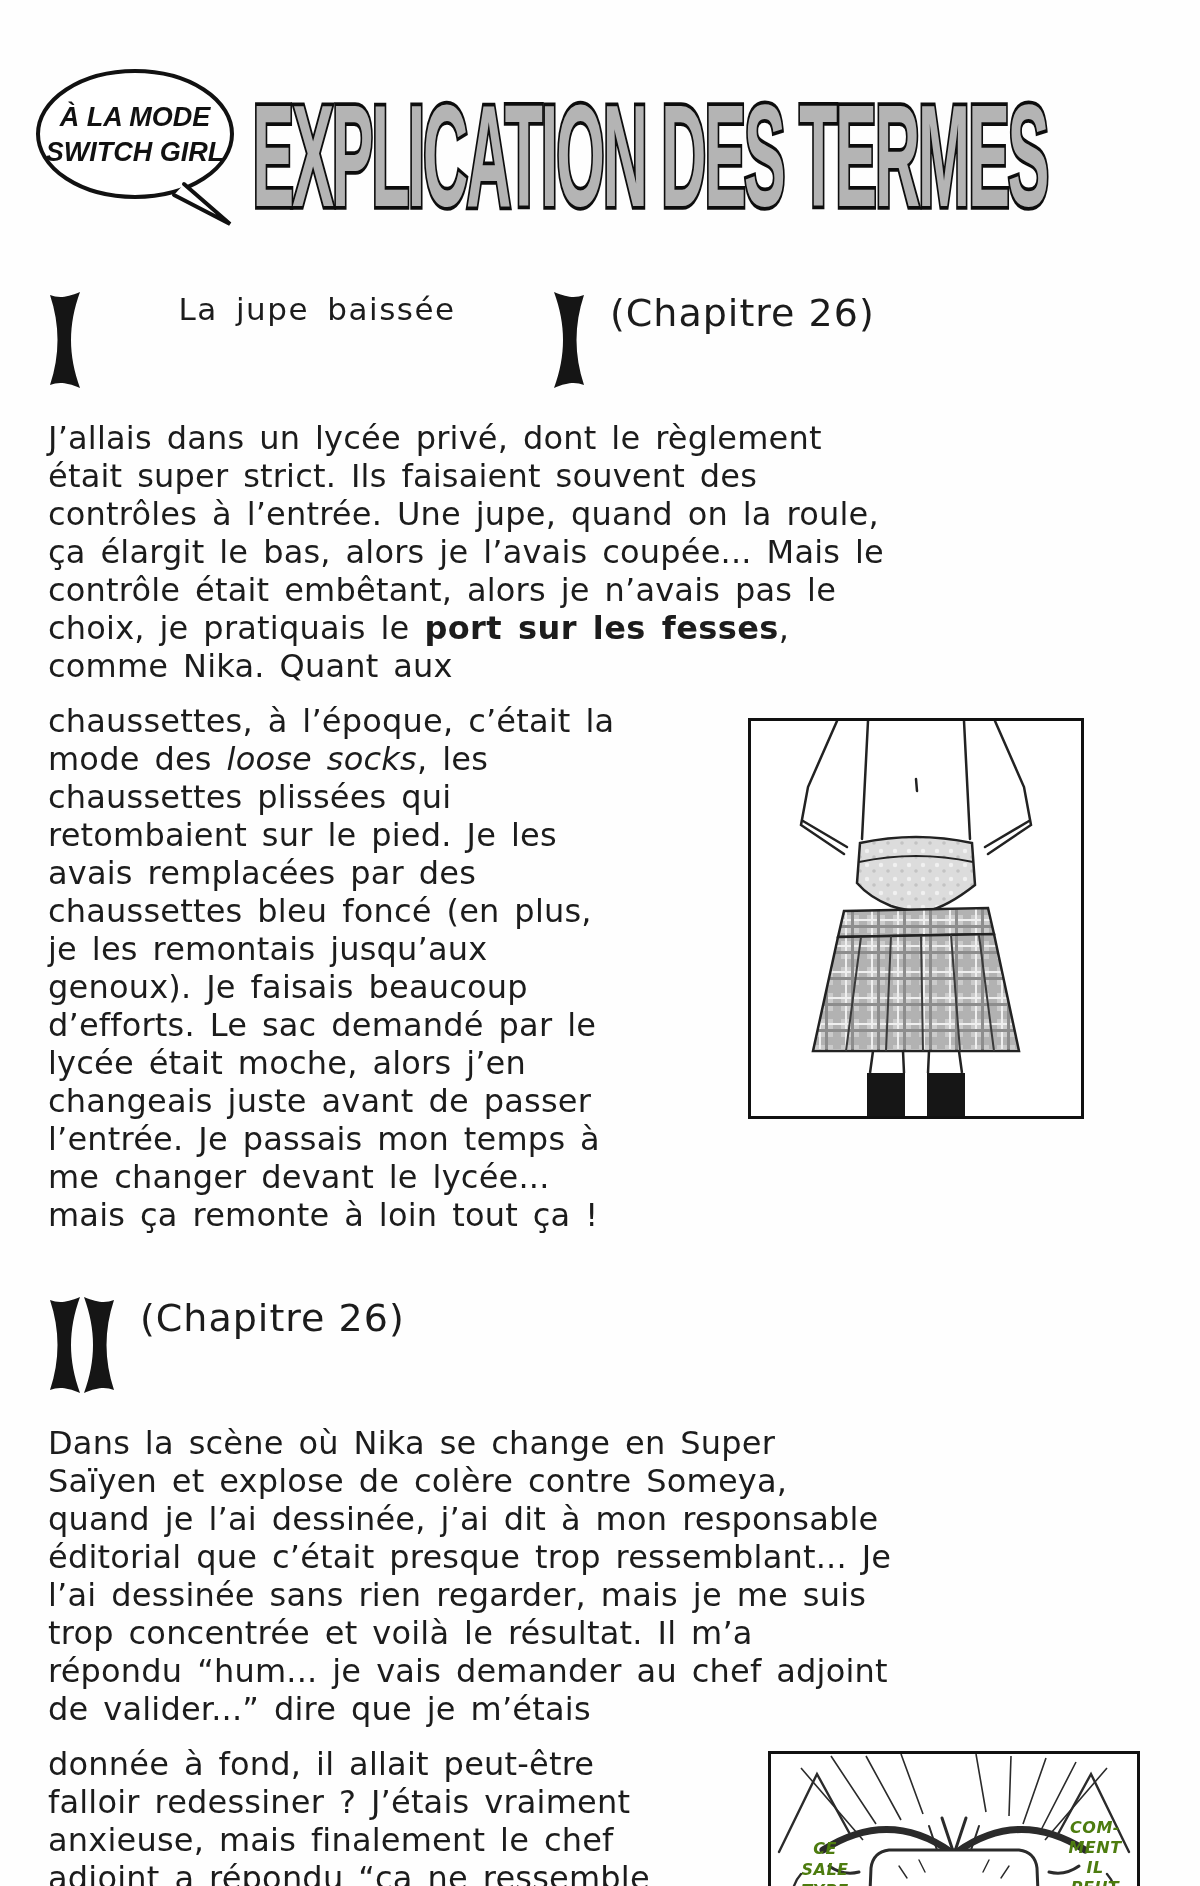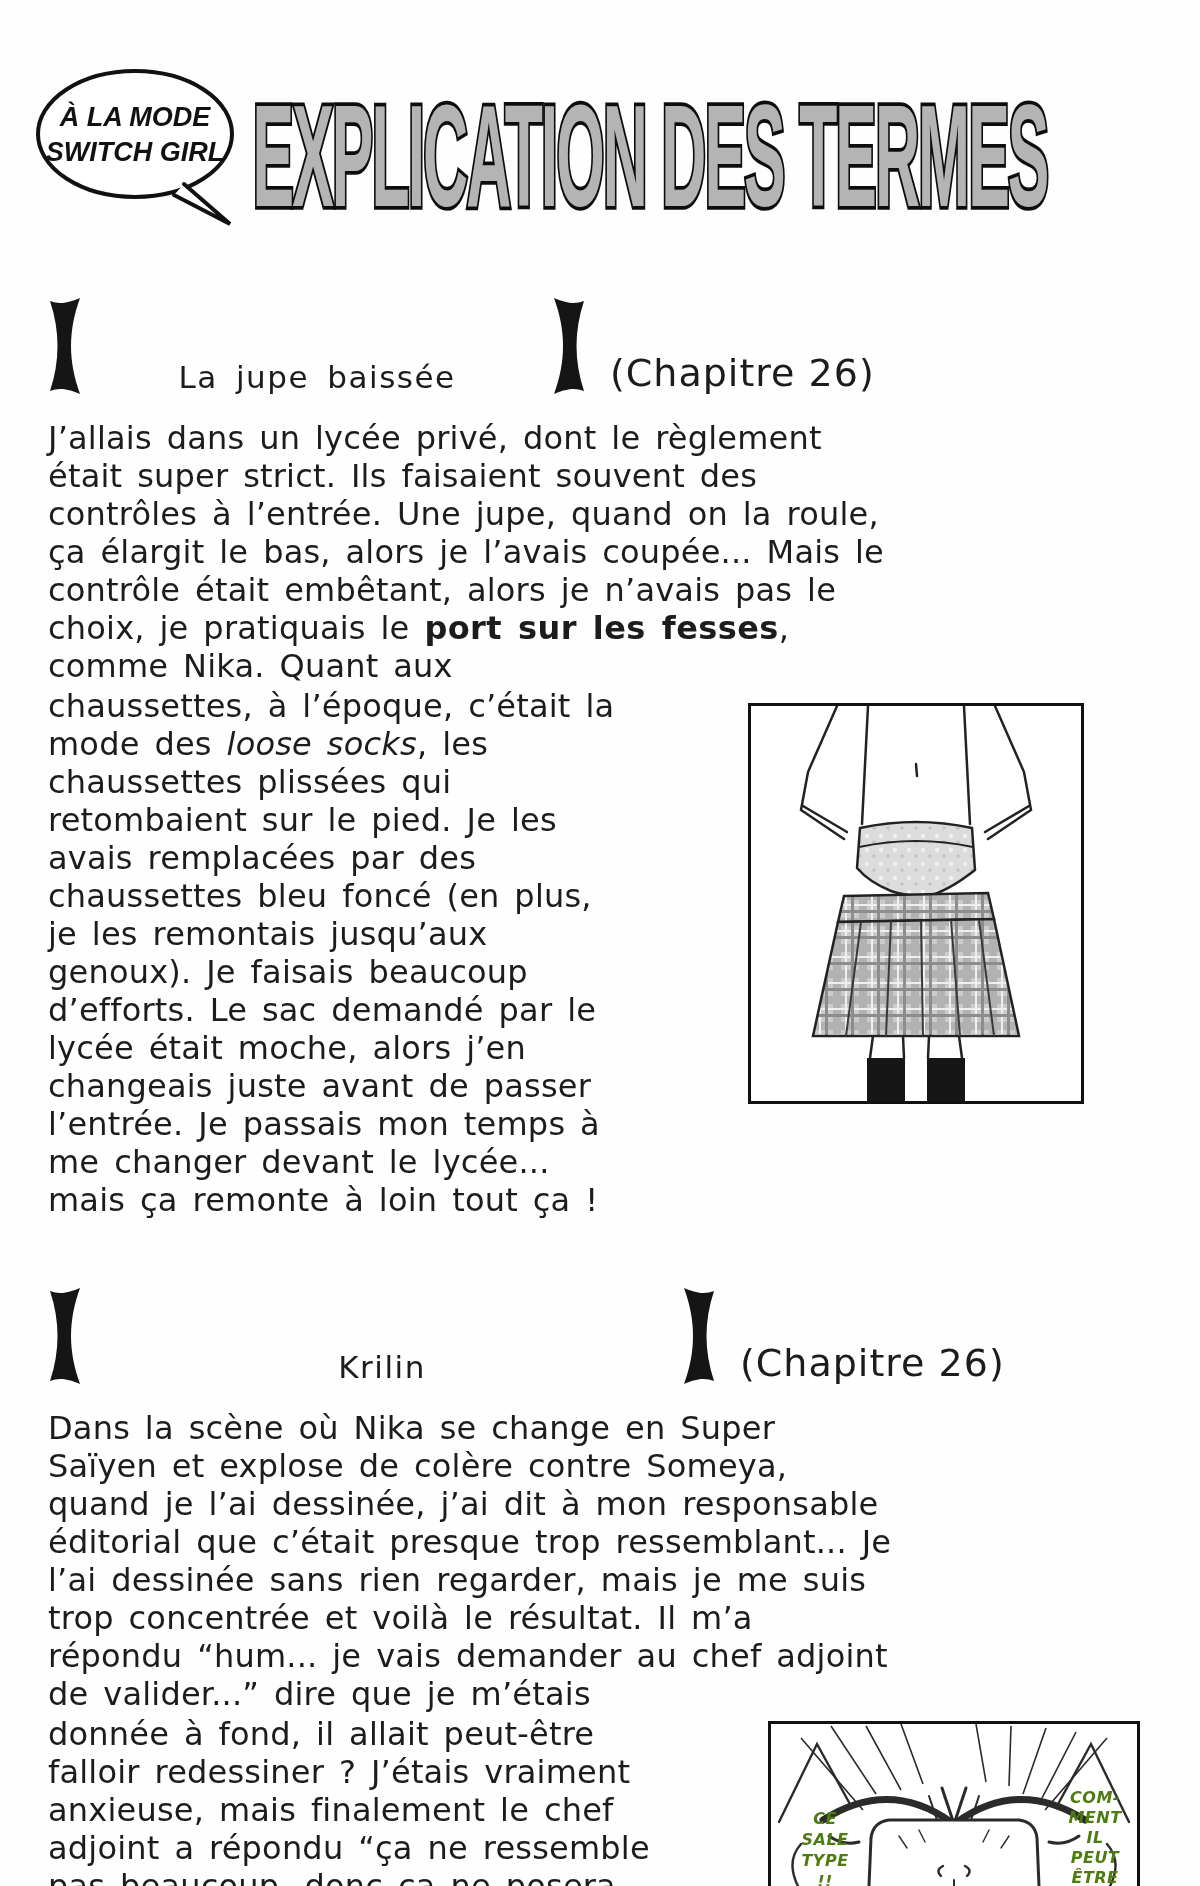--- a/index.html
+++ b/index.html
@@ -5,31 +5,31 @@
   html,body{margin:0;padding:0;background:#fff;}
   body{width:1200px;height:1886px;overflow:hidden;
        font-family:"DejaVu Sans",sans-serif;color:#1c1c1c;}
   .page{box-sizing:border-box;width:1200px;height:1886px;padding:54px 60px 0 48px;background:#fefefe;}
 
   
   .masthead{display:flex;align-items:flex-start;margin-left:-16px;}
   .title-svg{margin-left:-2px;margin-top:2px;}
 
   
-  .term-heading{display:flex;align-items:flex-end;margin-top:62px;height:104px;}
+  .term-heading{display:flex;align-items:flex-start;margin-top:62px;height:104px;}
   .term-label{font-size:31px;text-align:center;letter-spacing:1.5px;word-spacing:7px;}
   .label-w1{width:470px;}
   .label-w2{width:600px;}
   .chapter{font-size:38px;margin-left:24px;letter-spacing:1px;white-space:nowrap;}
 
   
   .para{font-size:32px;line-height:38px;letter-spacing:.2px;word-spacing:4.5px;margin:0;}
   .para b{letter-spacing:.4px;}
   .full{margin-top:24px;max-width:846px;}
-  .wrap-row{display:flex;margin-top:2px;}
+  .wrap-row{display:flex;margin-top:17px;}
   .narrow-1{flex:0 0 582px;max-width:582px;}
   .narrow-2{flex:0 0 640px;max-width:640px;}
 
   
   figure{margin:0;}
   .panel{border:3px solid #111;background:#fff;box-sizing:content-box;}
   .skirt-panel{width:330px;height:395px;margin-left:auto;margin-right:56px;margin-top:16px;}
   .krilin-panel{width:366px;height:328px;margin-left:auto;margin-right:0;margin-top:6px;position:relative;}
 
   .caption{position:absolute;font-weight:bold;font-style:italic;text-align:center;
@@ -113,21 +113,20 @@
         </svg>
       </figure>
     </div>
   </section>
 
   <section>
     <div class="term-heading">
       <svg width="34" height="98" viewBox="0 0 34 98">
         <path d="M32 1 C18 7 10 7 2 4 C12 34 12 64 2 94 C10 91 18 91 32 97 C20 64 20 34 32 1 Z" fill="#151515"></path>
       </svg>
-      <div class="term-label label-w2">Krilin</div>
       <svg width="34" height="98" viewBox="0 0 34 98">
         <path d="M32 1 C18 7 10 7 2 4 C12 34 12 64 2 94 C10 91 18 91 32 97 C20 64 20 34 32 1 Z" fill="#151515" transform="scale(-1,1) translate(-34,0)"></path>
       </svg>
       <div class="chapter">(Chapitre 26)</div>
     </div>
 
     <p class="para full">Dans la scène où Nika se change en Super Saïyen et explose de colère contre Someya, quand je l’ai dessinée, j’ai dit à mon responsable éditorial que c’était presque trop ressemblant... Je l’ai dessinée sans rien regarder, mais je me suis trop concentrée et voilà le résultat. Il m’a répondu “hum... je vais demander au chef adjoint de valider...” dire que je m’étais</p>
 
     <div class="wrap-row">
       <div class="narrow-2">

